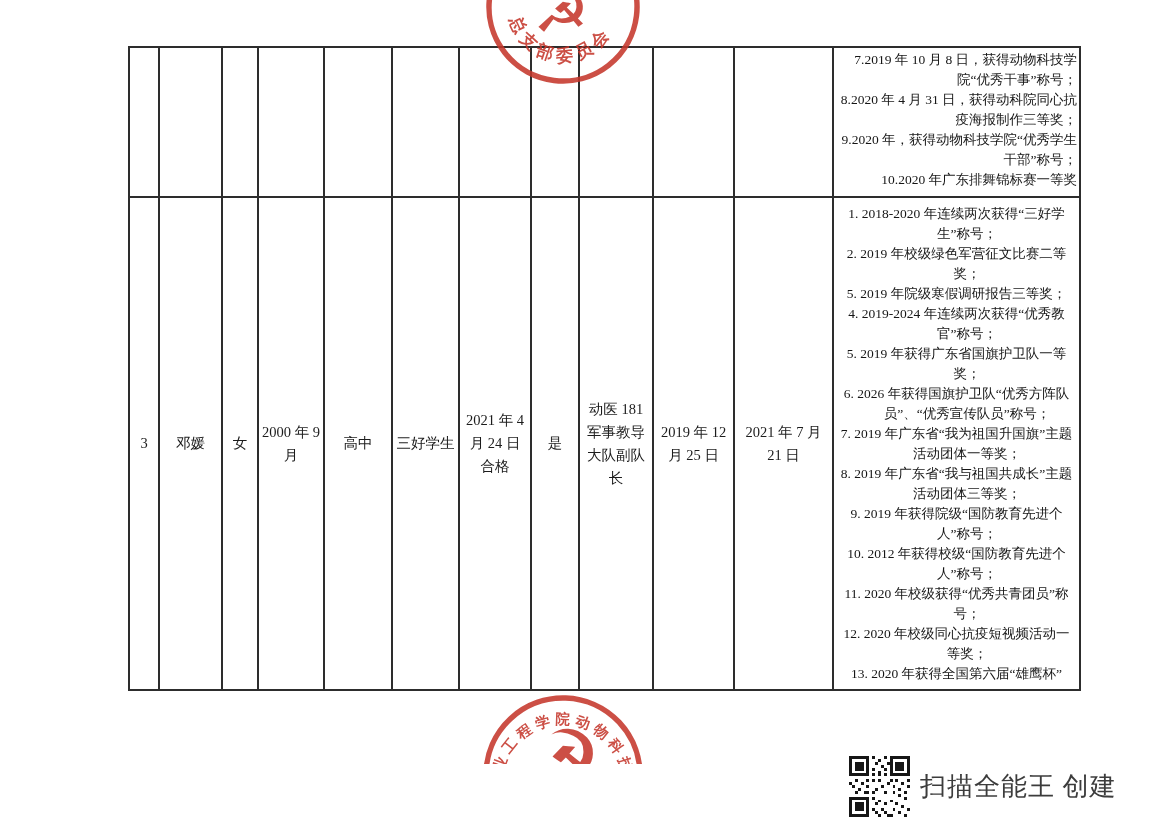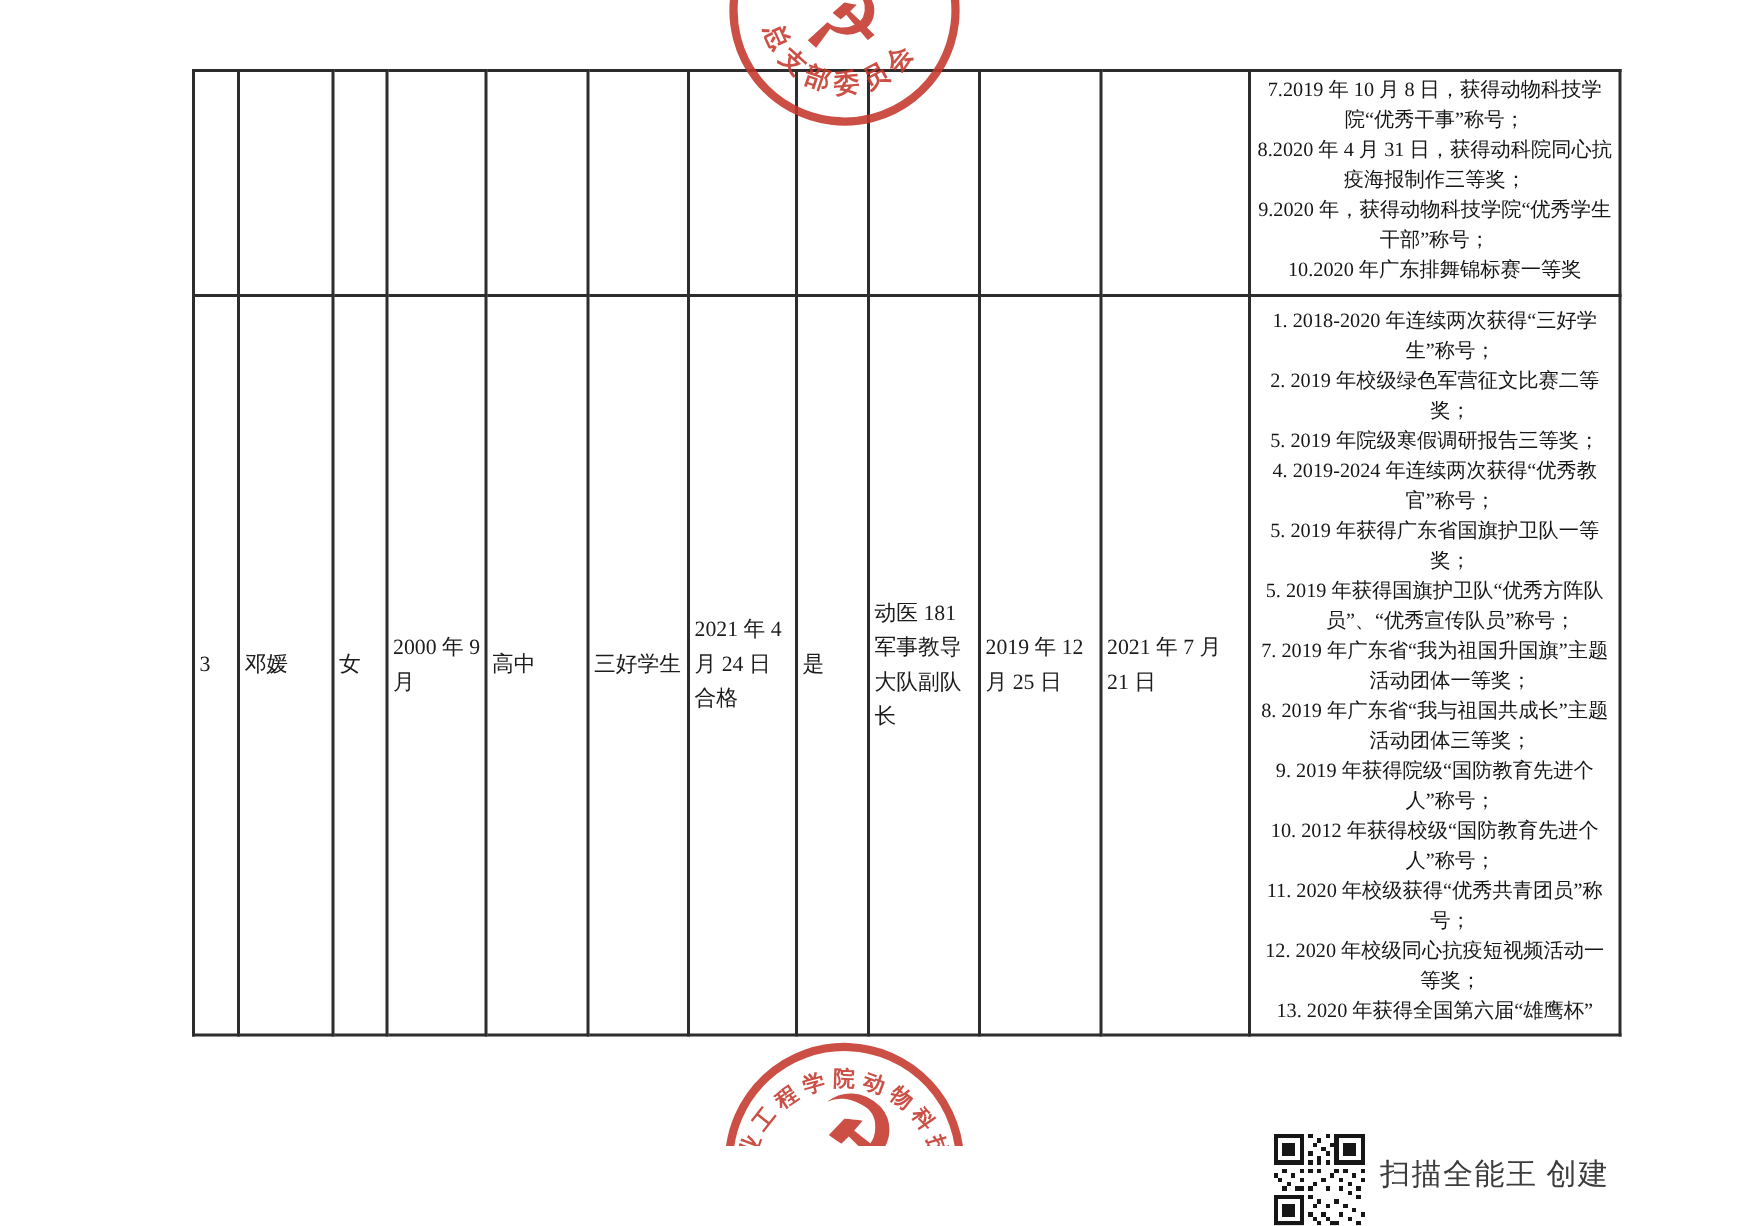--- a/index.html
+++ b/index.html
@@ -8,41 +8,41 @@
     font-family:"Liberation Serif","DejaVu Serif",serif;color:#1c1c1c;
   }
 
   
   table.doc{
     position:absolute;left:128px;top:46px;width:951px;height:645px;
     border-collapse:collapse;table-layout:fixed;
   }
   table.doc td{border:2px solid #2d2d2d;padding:2px;overflow:hidden;}
   tr.rowA{height:150px;}
-  tr.rowB td{vertical-align:middle;font-size:14.5px;line-height:23px;padding:2px 3px;}
-  td.awards-cell{vertical-align:top;text-align:center;padding:5px 4px 4px 6px;}
+  tr.rowB td{vertical-align:middle;text-align:center;font-size:14.5px;line-height:23px;padding:2px 3px;}
+  td.awards-cell{vertical-align:top;text-align:right;padding:5px 4px 4px 6px;}
   .awards .award{font-size:13.5px;line-height:20px;color:#161616;}
   .awards-b .award{padding-left:21px;text-indent:-21px;}
   .cell-sub{display:block;}
 
   
   .stamp{position:absolute;overflow:hidden;pointer-events:none;}
   .stamp svg{display:block;}
   .stamp-top{left:478px;top:0;width:170px;height:90px;}
   .stamp-top svg{margin-top:-78px;transform:rotate(7deg);}
   .stamp-bottom{left:478px;top:690px;width:170px;height:74px;}
   .stamp-bottom svg{transform:rotate(2deg);}
   .seal-ink{opacity:.88;}
   .seal-arc{font-family:"DejaVu Serif","Liberation Serif",serif;font-weight:bold;}
   .seal-emblem{font-family:"DejaVu Sans",sans-serif;}
 
   
   .qr{position:absolute;left:849px;top:756px;}
   .scanner-label{
-    position:absolute;left:920px;top:769px;font-size:20px;letter-spacing:1px;
+    position:absolute;left:920px;top:769px;font-size:26px;letter-spacing:1px;
     color:#3c3c3c;font-family:"Liberation Serif","DejaVu Serif",serif;white-space:nowrap;
   }
 </style>
 </head>
 <body>
 
 <div class="page">
 
   <table class="doc">
     <colgroup>
@@ -98,21 +98,21 @@
       <td>动医 181 军事教导大队副队长</td>
       <td>2019 年 12 月 25 日</td>
       <td>2021 年 7 月 21 日</td>
       <td class="awards-cell">
         <div class="awards awards-b">
           <div class="award">1. 2018-2020 年连续两次获得“三好学生”称号；</div>
           <div class="award">2. 2019 年校级绿色军营征文比赛二等奖；</div>
           <div class="award">5. 2019 年院级寒假调研报告三等奖；</div>
           <div class="award">4. 2019-2024 年连续两次获得“优秀教官”称号；</div>
           <div class="award">5. 2019 年获得广东省国旗护卫队一等奖；</div>
-          <div class="award">5. 2019 年获得国旗护卫队“优秀方阵队员”、“优秀宣传队员”称号；</div>
+          <div class="award">6. 2026 年获得国旗护卫队“优秀方阵队员”、“优秀宣传队员”称号；</div>
           <div class="award">7. 2019 年广东省“我为祖国升国旗”主题活动团体一等奖；</div>
           <div class="award">8. 2019 年广东省“我与祖国共成长”主题活动团体三等奖；</div>
           <div class="award">9. 2019 年获得院级“国防教育先进个人”称号；</div>
           <div class="award">10. 2012 年获得校级“国防教育先进个人”称号；</div>
           <div class="award">11. 2020 年校级获得“优秀共青团员”称号；</div>
           <div class="award">12. 2020 年校级同心抗疫短视频活动一等奖；</div>
           <div class="award">13. 2020 年获得全国第六届“雄鹰杯”</div>
         </div>
       </td>
     </tr>

